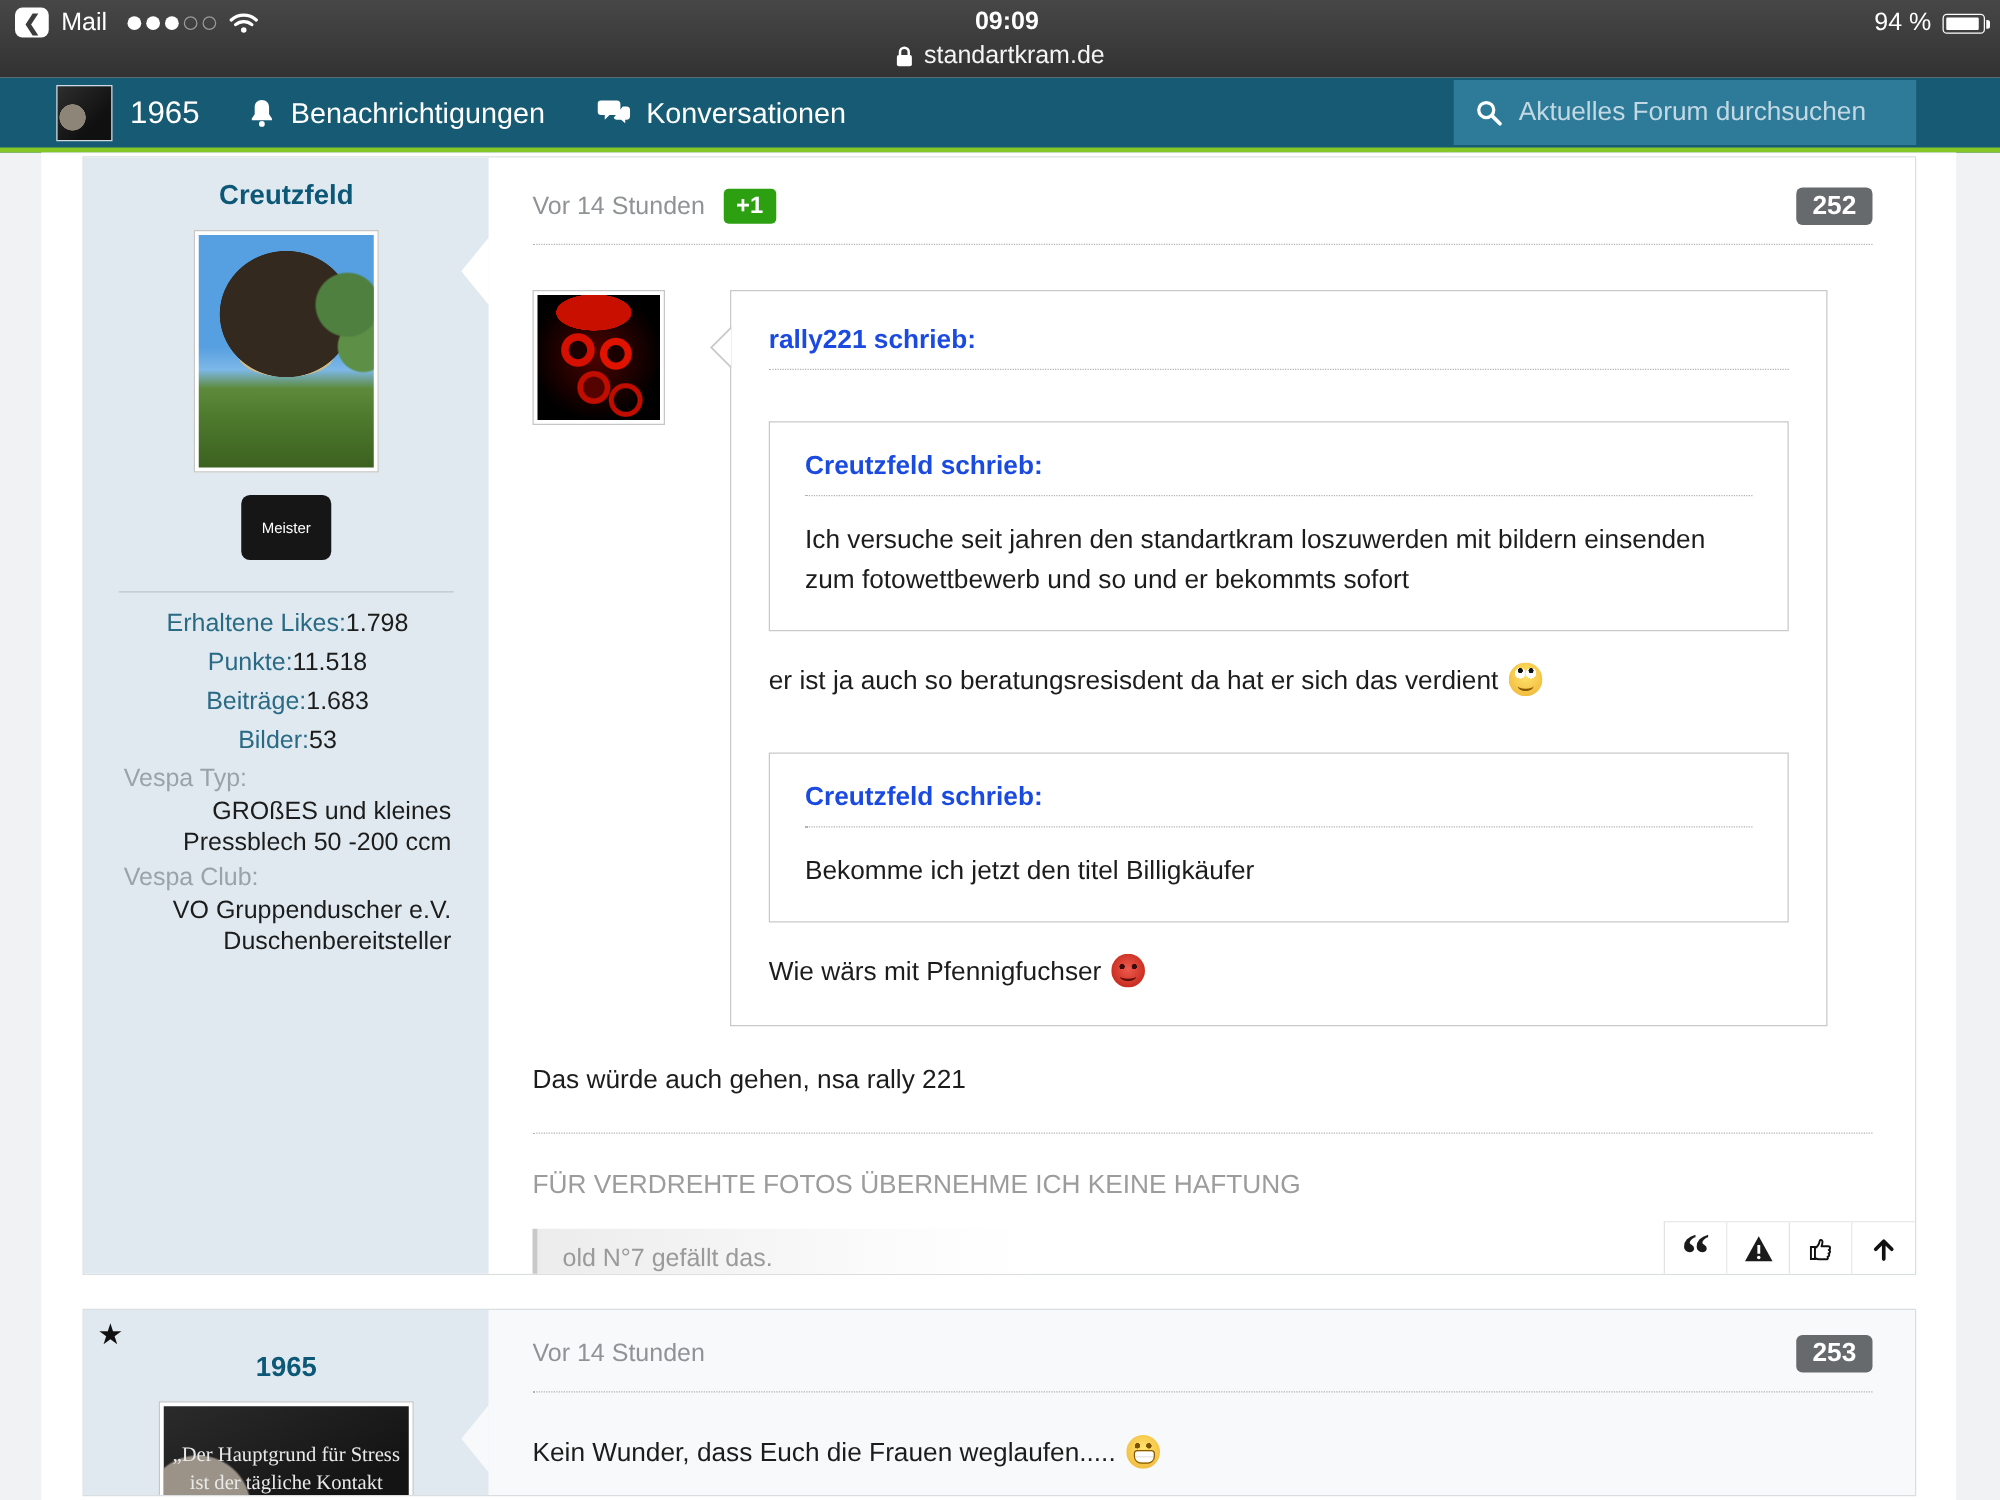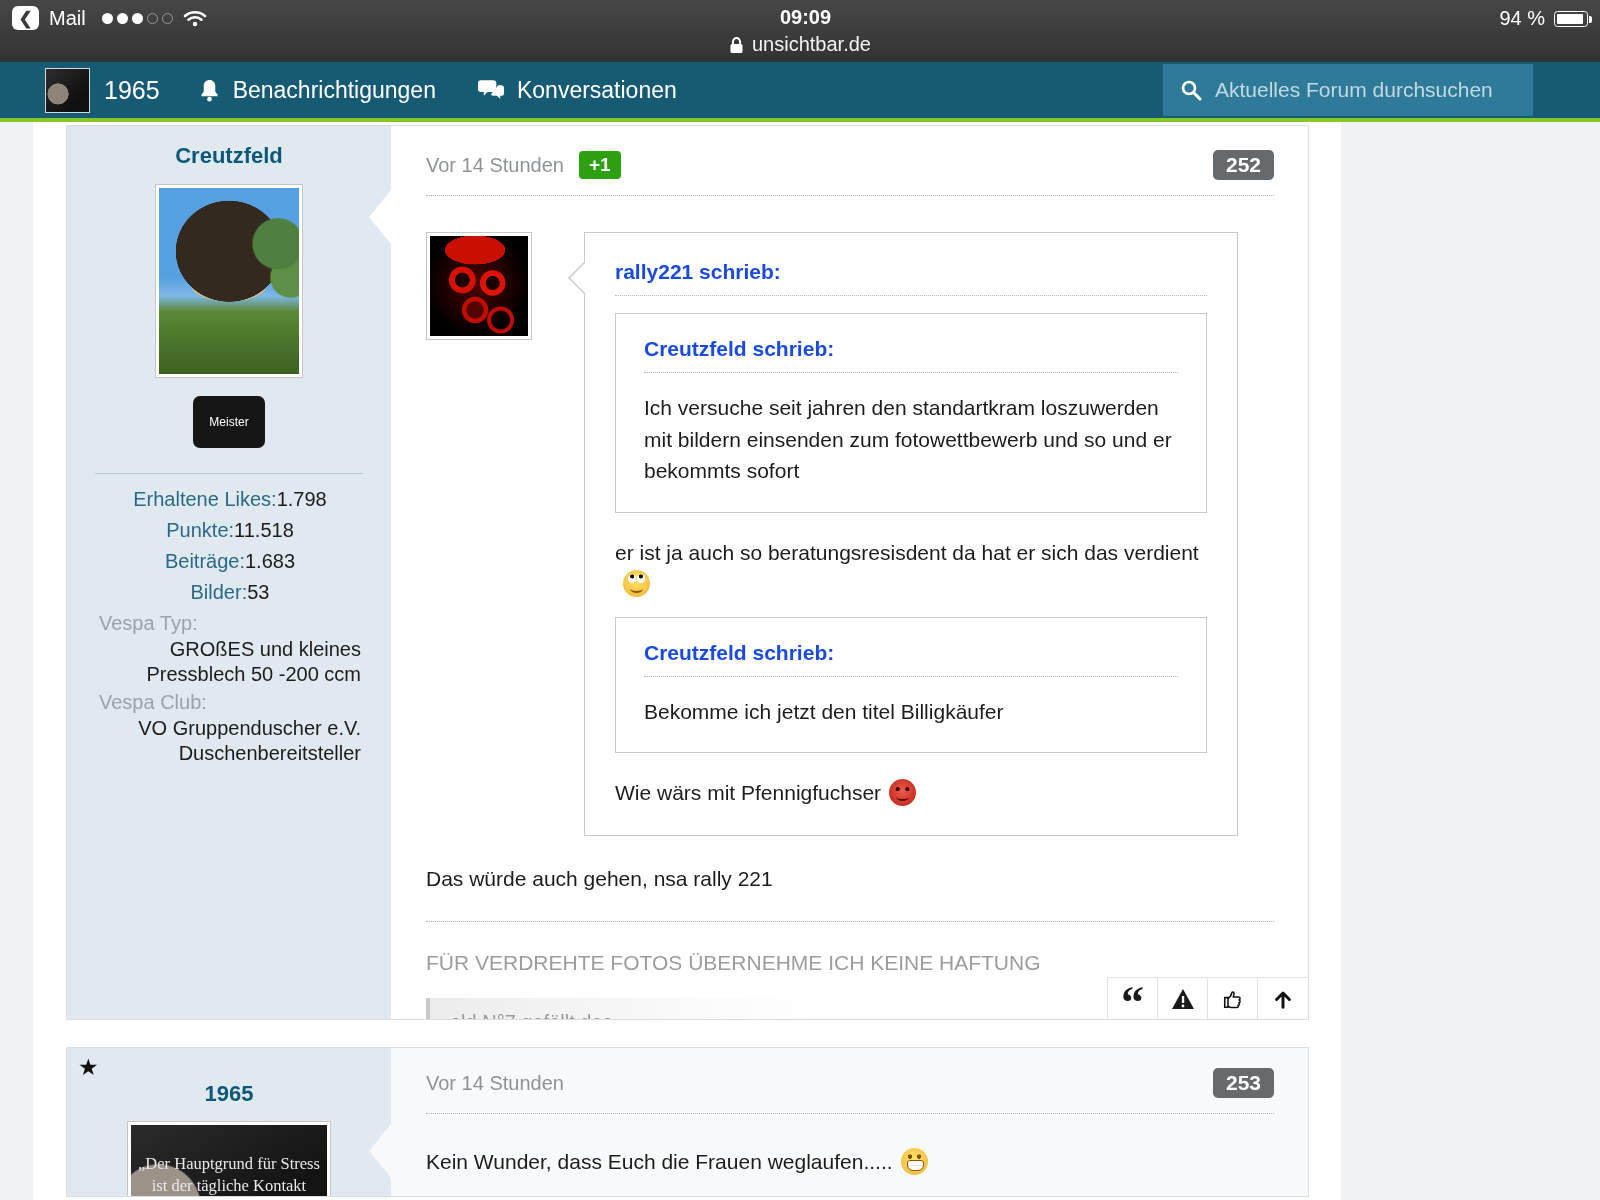--- a/index.html
+++ b/index.html
@@ -31,21 +31,21 @@
     linear-gradient(135deg,#2e2e2e,#101010 70%)}
   .hdr-user{font-size:25px;margin:0 38px 0 14px;cursor:pointer}
   .nav-item{display:flex;align-items:center;gap:12px;font-size:23px;margin-right:42px;cursor:pointer}
   .search{margin-left:auto;margin-right:67px;width:370px;height:52px;background:#2e7b99;
     display:flex;align-items:center;gap:13px;padding:0 17px}
   .search input{background:transparent;border:none;outline:none;color:#e8f1f5;font-size:21px;width:100%;
     font-family:Liberation Sans, sans-serif}
   .search input::placeholder{color:#c2d9e4}
 
   
-  .container{width:1308px;margin-left:33px;background:#fff;padding:3px 32px 0 33px;height:1078px}
+  .container{width:1532px;margin-left:33px;background:#fff;padding:3px 32px 0 33px;height:1078px}
   .post{display:flex;border:1px solid #dadee1;background:#fff;position:relative}
   .post-1{height:895px;overflow:hidden;margin-bottom:27px}
   .post-2{height:150px;overflow:hidden}
   .aside{width:324px;flex:none;background:#dfe9ef;padding:17px 0 0;position:relative}
   .main{flex:1;position:relative;background:#fff;padding:24px 34px 0 35px}
   .main::before{content:"";position:absolute;left:-22px;top:64px;
     border-top:27px solid transparent;border-bottom:27px solid transparent;border-right:22px solid #fff}
   .post-2 .main{background:#f8f9fa;padding-top:20px}
   .post-2 .main::before{border-right-color:#f8f9fa;top:76px}
 
@@ -84,21 +84,21 @@
     radial-gradient(circle at 46% 74%,#550300 0 9%,#c00d00 10% 14%,transparent 15%),
     radial-gradient(circle at 72% 84%,transparent 0 9px,#c00d00 10px 13px,transparent 14px),
     radial-gradient(circle at 48% 48%,#4d0300,#000 72%)}
   .qbox{flex:1;border:1px solid #c9c9c9;position:relative;padding:27px 30px 26px;margin-right:36px;background:#fff}
   .qbox::before{content:"";position:absolute;left:-17px;top:28px;
     border-top:17px solid transparent;border-bottom:17px solid transparent;border-right:17px solid #c9c9c9}
   .qbox::after{content:"";position:absolute;left:-15px;top:30px;
     border-top:15px solid transparent;border-bottom:15px solid transparent;border-right:15px solid #fff}
   .qhead{color:#1b4ae0;font-weight:bold;font-size:21px;cursor:pointer}
   .qsep{border:none;border-bottom:1px dotted #b3b3b3;margin-top:11px}
-  .inner-quote{border:1px solid #c9c9c9;margin-top:17px;padding:23px 28px 25px}
+  .inner-quote{border:1px solid #c9c9c9;margin-top:41px;padding:23px 28px 25px}
   .qtext{font-size:21px;margin-top:19px;line-height:1.5}
   .pline{font-size:21px;margin-top:24px;line-height:1.5}
   .body-text{font-size:21px;margin-top:31px}
   .sig-text{color:#9c9c9c;font-size:21px;margin-top:29px}
   .likebox{margin-top:23px;display:inline-block;min-width:395px;border-left:4px solid #c9c9c9;
     background:linear-gradient(90deg,#ececec,#fbfbfb 70%,#fff);padding:13px 20px;color:#9a9a9a;font-size:20px}
   .actions{position:absolute;right:0;bottom:0;display:flex;border-top:1px solid #e3e3e3;border-left:1px solid #e3e3e3}
   .act{width:50px;height:41px;display:flex;align-items:center;justify-content:center;
     border-right:1px solid #e3e3e3;cursor:pointer;background:#fff}
   .act:last-child{border-right:none}
@@ -172,21 +172,21 @@
         <i></i>
       </span>
   </div>
   <div class="st-url">
     <span>
       <svg width="15" height="18" viewBox="0 0 15 18">
         <rect x="1.5" y="8" width="12" height="9" rx="1.6" fill="#fff"></rect>
         <path d="M4 8V5.6a3.5 3.5 0 0 1 7 0V8" fill="none" stroke="#fff" stroke-width="2"></path>
       </svg>
     </span>
-    <span>unsichtbar.de</span>
+    <span>standartkram.de</span>
   </div>
 </div>
 
 <div class="hdr">
   <span class="logo"></span>
   <span class="hdr-user">1965</span>
 
   <span class="nav-item">
     <span>
       <svg width="23" height="25" viewBox="0 0 24 26">

